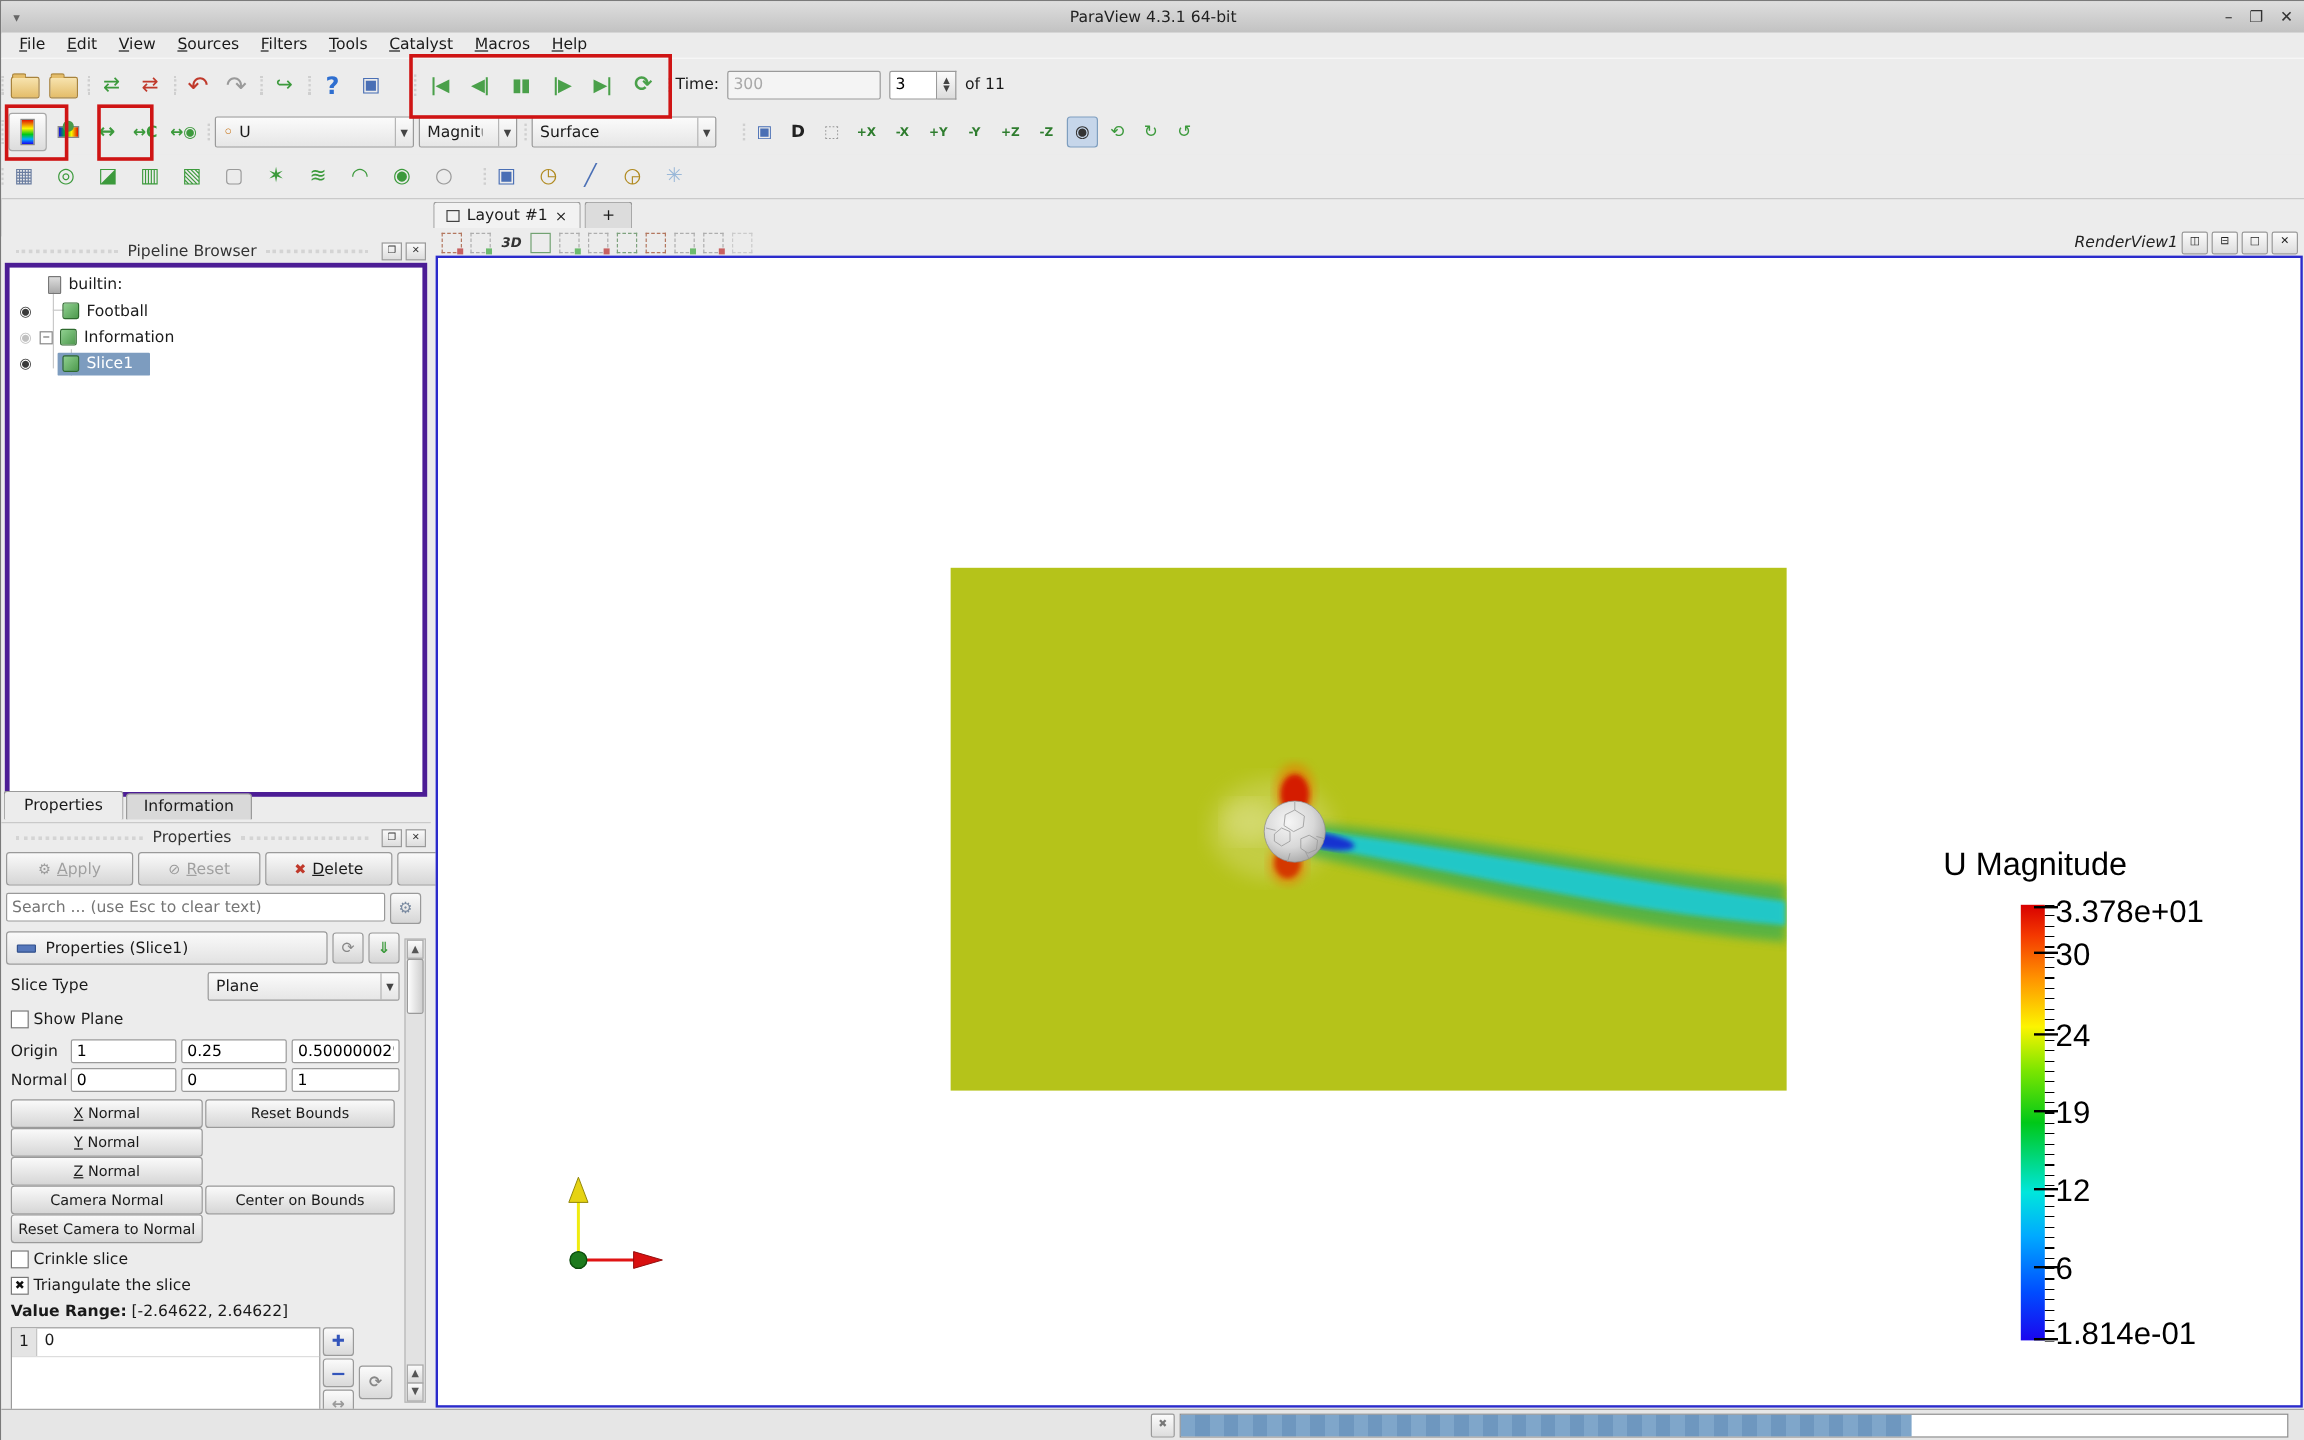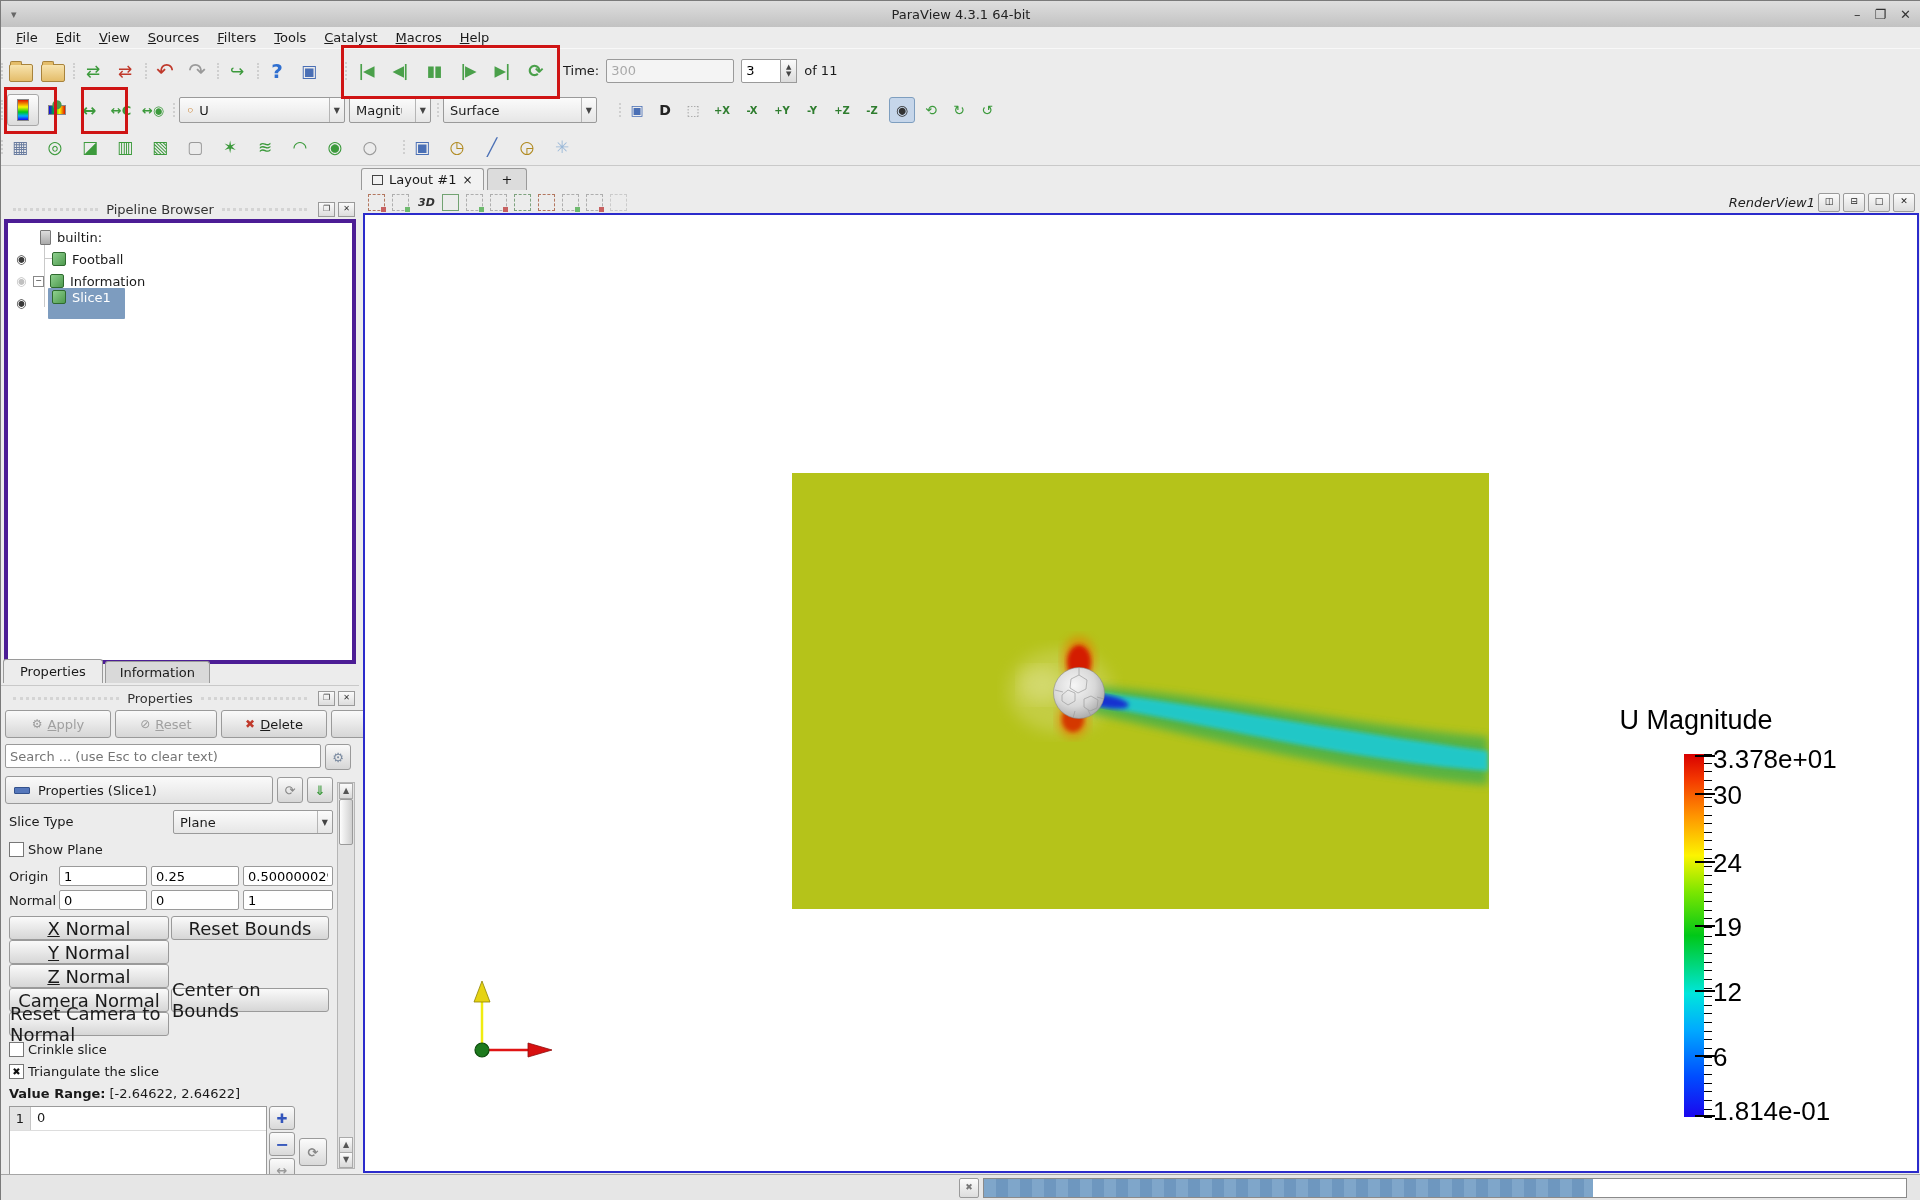--- a/index.html
+++ b/index.html
@@ -44,41 +44,41 @@
   .docktitle .dtext{white-space:nowrap;}
   .dockbtn{width:15px;height:13px;border:1px solid #9a9a9a;background:linear-gradient(#fafafa,#ddd);font-size:8px;line-height:11px;text-align:center;color:#333;margin-left:3px;}
   #ptree{position:absolute;left:3px;right:3px;top:22px;height:437px;background:#fff;border:4px solid #4c1d95;font-size:13px;}
   .prow{position:relative;height:22px;display:flex;align-items:center;}
   .eyecol{width:14px;margin-left:8px;font-size:12px;}
   .eye-on{color:#3a3a3a;} .eye-dim{color:#c0c0c0;}
   .cube{width:12px;height:12px;background:linear-gradient(135deg,#8fd08f,#4e9a4e);border:1px solid #2e6a2e;border-radius:2px;}
   .servericon{width:9px;height:13px;background:linear-gradient(#ddd,#aaa);border:1px solid #777;border-radius:1px;}
   .expander{width:9px;height:9px;border:1px solid #888;background:#fff;font-size:8px;line-height:7px;text-align:center;color:#333;}
   .plabel{margin-left:6px;}
-  .pselwrap{display:flex;align-items:center;background:#7d9cbf;color:#fff;padding:2px 14px 14px 4px;border-radius:1px;}
+  .pselwrap{display:flex;align-items:center;background:#7d9cbf;color:#fff;padding:2px 14px 2px 4px;border-radius:1px;}
   .treeline{position:absolute;background:#c9c9c9;}
   
   #paneltabs{position:absolute;left:2px;top:463px;height:23px;display:flex;align-items:flex-end;}
   .ptab{border:1px solid #9a9a9a;border-bottom:none;padding:3px 14px;border-radius:3px 3px 0 0;background:#d9d9d9;margin-right:2px;font-size:13px;}
   .ptab.active{background:#ececec;padding:4px 16px;}
   
   #propdock{position:absolute;left:0;top:488px;width:358px;bottom:2px;border-top:1px solid #c9c9c9;}
   .btnrow{position:absolute;left:4px;top:24px;display:flex;gap:4px;}
   .pbtn{height:26px;border:1px solid #9a9a9a;border-radius:3px;background:linear-gradient(#fafafa,#d6d6d6);display:flex;align-items:center;justify-content:center;gap:5px;font-size:13px;padding:0 10px;}
   .pbtn.dis{color:#a0a0a0;}
   .pbtn .ic{font-size:12px;}
   #searchrow{position:absolute;left:4px;top:58px;right:8px;display:flex;gap:4px;}
   #searchrow input{flex:1;}
   .sqbtn{width:24px;height:24px;border:1px solid #9a9a9a;border-radius:3px;background:linear-gradient(#fafafa,#d6d6d6);display:flex;align-items:center;justify-content:center;font-size:13px;color:#7a8aa0;}
   #grouphdr{position:absolute;left:4px;top:90px;display:flex;gap:4px;align-items:center;}
   .ghbar{width:258px;height:26px;border:1px solid #9a9a9a;border-radius:3px;background:linear-gradient(#fafafa,#e2e2e2);display:flex;align-items:center;gap:8px;padding-left:8px;font-size:13px;}
   .gdash{width:14px;height:5px;background:#5577bb;border:1px solid #33518c;border-radius:1px;}
   .propline{position:absolute;display:flex;align-items:center;gap:4px;font-size:13px;}
   .chk{width:13px;height:13px;background:#fff;border:1px solid #777;display:inline-flex;align-items:center;justify-content:center;font-size:10px;font-weight:bold;color:#111;}
-  .gridbtn{position:absolute;height:22px;border:1px solid #9a9a9a;border-radius:3px;background:linear-gradient(#fafafa,#d6d6d6);display:flex;align-items:center;justify-content:center;font-size:18px;}
+  .gridbtn{position:absolute;height:22px;border:1px solid #9a9a9a;border-radius:3px;background:linear-gradient(#fafafa,#d6d6d6);display:flex;align-items:center;justify-content:center;font-size:12px;}
   .vscroll{position:absolute;right:4px;width:16px;background:#e2e2e2;border:1px solid #b5b5b5;}
   .vthumb{position:absolute;left:1px;right:1px;background:linear-gradient(90deg,#fdfdfd,#cfcfcf);border:1px solid #9a9a9a;border-radius:2px;}
   .sarrow{position:absolute;left:1px;right:1px;height:14px;text-align:center;font-size:8px;line-height:14px;color:#555;background:linear-gradient(#fbfbfb,#d9d9d9);border:1px solid #a9a9a9;}
   .listbtn{position:absolute;width:24px;height:22px;border:1px solid #9a9a9a;border-radius:3px;background:linear-gradient(#fbfbfb,#d9d9d9);display:flex;align-items:center;justify-content:center;font-weight:bold;}
   
   #viewtabs{position:absolute;left:360px;top:166px;height:24px;display:flex;align-items:center;}
   .vtab{display:flex;align-items:center;gap:6px;border:1px solid #9a9a9a;border-bottom:none;border-radius:3px 3px 0 0;padding:3px 10px;background:#f2f2f2;font-size:13px;}
   .vtab .ticon{width:9px;height:8px;border:1px solid #444;}
   .vtab.newtab{padding:3px 14px;background:#dcdcdc;margin-left:3px;}
   #viewstrip{position:absolute;left:360px;top:190px;right:2px;height:22px;display:flex;align-items:center;font-style:italic;}

